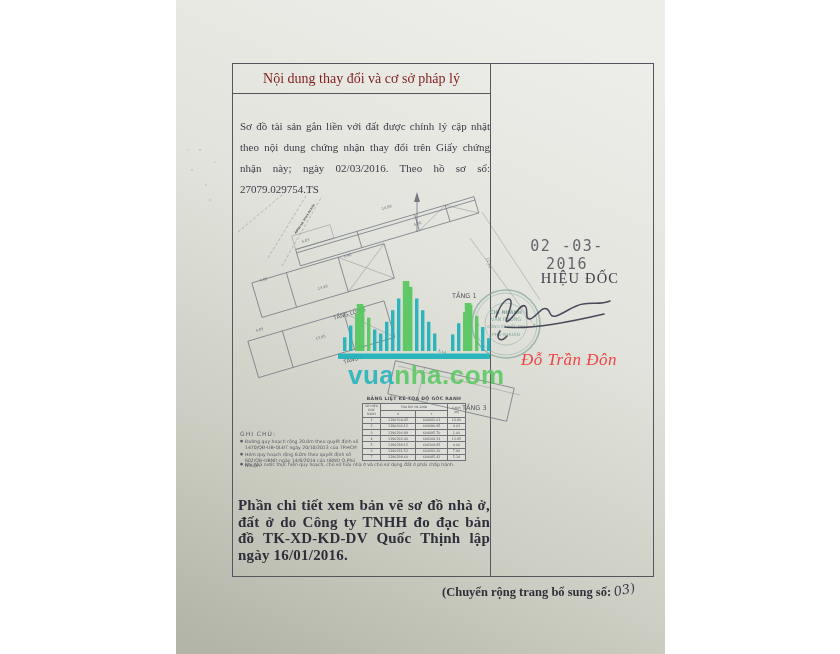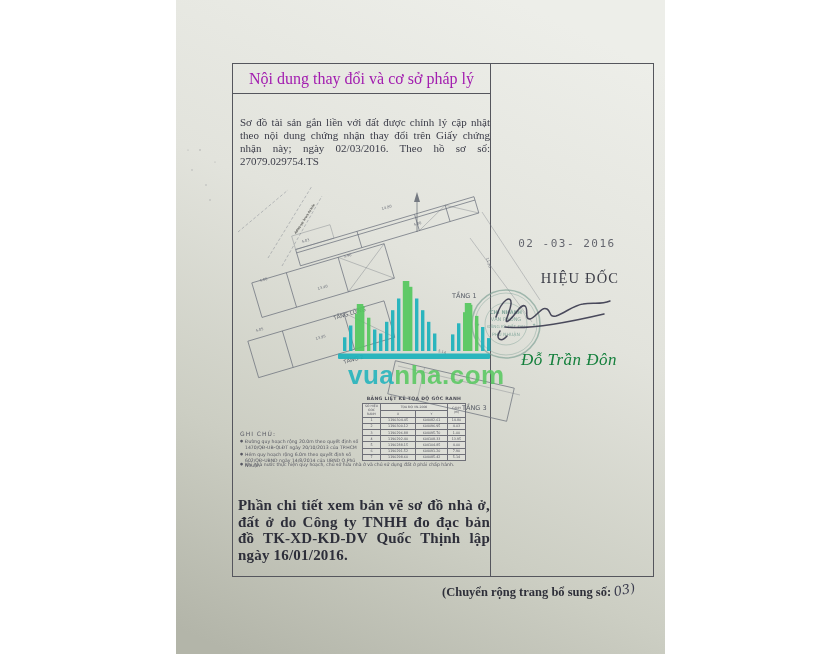--- a/index.html
+++ b/index.html
@@ -6,39 +6,39 @@
   #page{position:relative;width:840px;height:654px;font-family:"Liberation Serif",serif;}
   .paper{position:absolute;left:176px;top:0;width:489px;height:654px;
          background:linear-gradient(205deg,#edeee9 8%,#e2e3dc 42%,#ccceC3 72%,#b3b5a9 97%);}
   .doc-table{position:absolute;left:232px;top:63px;width:420px;height:512px;border:1.2px solid #55565d;}
   .cell{position:absolute;box-sizing:border-box;}
   .cell-hl{left:0;top:0;width:258px;height:30px;border-right:1.1px solid #55565d;border-bottom:1.1px solid #55565d;display:flex;align-items:center;justify-content:center;}
   .cell-hr{left:258px;top:0;right:0;height:30px;border-bottom:1.1px solid #55565d;display:flex;align-items:center;justify-content:center;}
   .cell-bl{left:0;top:30px;width:258px;bottom:0;border-right:1.1px solid #55565d;}
   .cell-br{left:258px;top:30px;right:0;bottom:0;}
   .txt{position:absolute;color:#3a3b45;}
-  .hdr{font-size:16px;color:#a21caf;text-align:right;line-height:13.5px;}
-  .para{font-size:11px;line-height:13px;text-align:justify;color:#3b3c48;}
+  .hdr{font-size:14px;color:#7f1d1d;text-align:right;line-height:13.5px;}
+  .para{font-size:11px;line-height:21px;text-align:justify;color:#3b3c48;}
   .para2{font-size:15px;line-height:16.5px;text-align:justify;color:#2e2f3a;font-weight:bold;letter-spacing:.2px;}
   .coord-wrap{font-family:"DejaVu Sans",sans-serif;color:#4b4c55;}
   .coord-title{font-size:4.6px;font-weight:bold;text-align:center;letter-spacing:.3px;color:#4b4c55;}
   table.coord{border-collapse:collapse;margin-top:1.5px;background:rgba(255,255,255,.25);}
   table.coord th,table.coord td{border:.5px solid #6f7078;font-size:3.3px;font-weight:normal;
     padding:.6px 1px;text-align:center;color:#54555e;line-height:4px;}
   table.coord th{font-size:3.1px;}
   .ghichu{font-family:"DejaVu Sans",sans-serif;color:#565761;}
   .ghichu-title{font-size:6px;letter-spacing:1px;color:#5a5b65;margin-bottom:2px;}
   .ghichu ul{list-style:none;margin:0;padding:0;}
   .ghichu li{font-size:4.6px;line-height:5.6px;margin-bottom:2px;padding-left:5px;position:relative;}
   .ghichu li::before{content:"●";position:absolute;left:0;top:0;font-size:3.6px;}
   .bullet3{font-family:"DejaVu Sans",sans-serif;font-size:4.6px;line-height:5.6px;color:#565761;padding-left:5px;position:relative;}
   .bullet3::before{content:"●";position:absolute;left:0;top:0;font-size:3.6px;}
-  .date-stamp{font-family:"DejaVu Sans Mono",monospace;font-size:11px;letter-spacing:1.5px;color:#565862;text-align:center;opacity:.9;}
+  .date-stamp{font-family:"DejaVu Sans Mono",monospace;font-size:15px;letter-spacing:1.5px;color:#565862;text-align:center;opacity:.9;}
   .giamdoc{font-size:14.5px;letter-spacing:1.2px;color:#3d3e48;text-align:center;}
-  .signer{font-size:17px;font-style:italic;color:#15803d;text-align:center;letter-spacing:.5px;}
+  .signer{font-size:17px;font-style:italic;color:#ef4444;text-align:center;letter-spacing:.5px;}
   .footer{font-size:12.5px;font-weight:bold;color:#2f303a;white-space:nowrap;}
   .handwritten{display:inline-block;font-family:"DejaVu Serif",serif;font-style:italic;font-weight:normal;
     font-size:13px;color:#3b3c4e;transform:rotate(-12deg) translateY(-2px);margin-left:3px;}
   svg{position:absolute;left:0;top:0;pointer-events:none;}
   .plan{fill:none;stroke:#646a76;stroke-width:.8;opacity:.8;}
   .thin{fill:none;stroke:#70757f;stroke-width:.5;opacity:.7;}
   .road{fill:none;stroke:#737884;stroke-width:.6;stroke-dasharray:3 2;opacity:.7;}
   .dims text{font-family:"DejaVu Sans",sans-serif;font-size:3.6px;fill:#6b6f79;}
   .floor-label{font-family:"DejaVu Sans",sans-serif;font-size:6.5px;fill:#555a64;}
   .floor-label-rot{font-family:"DejaVu Sans",sans-serif;font-size:5.5px;fill:#5a5f68;}

